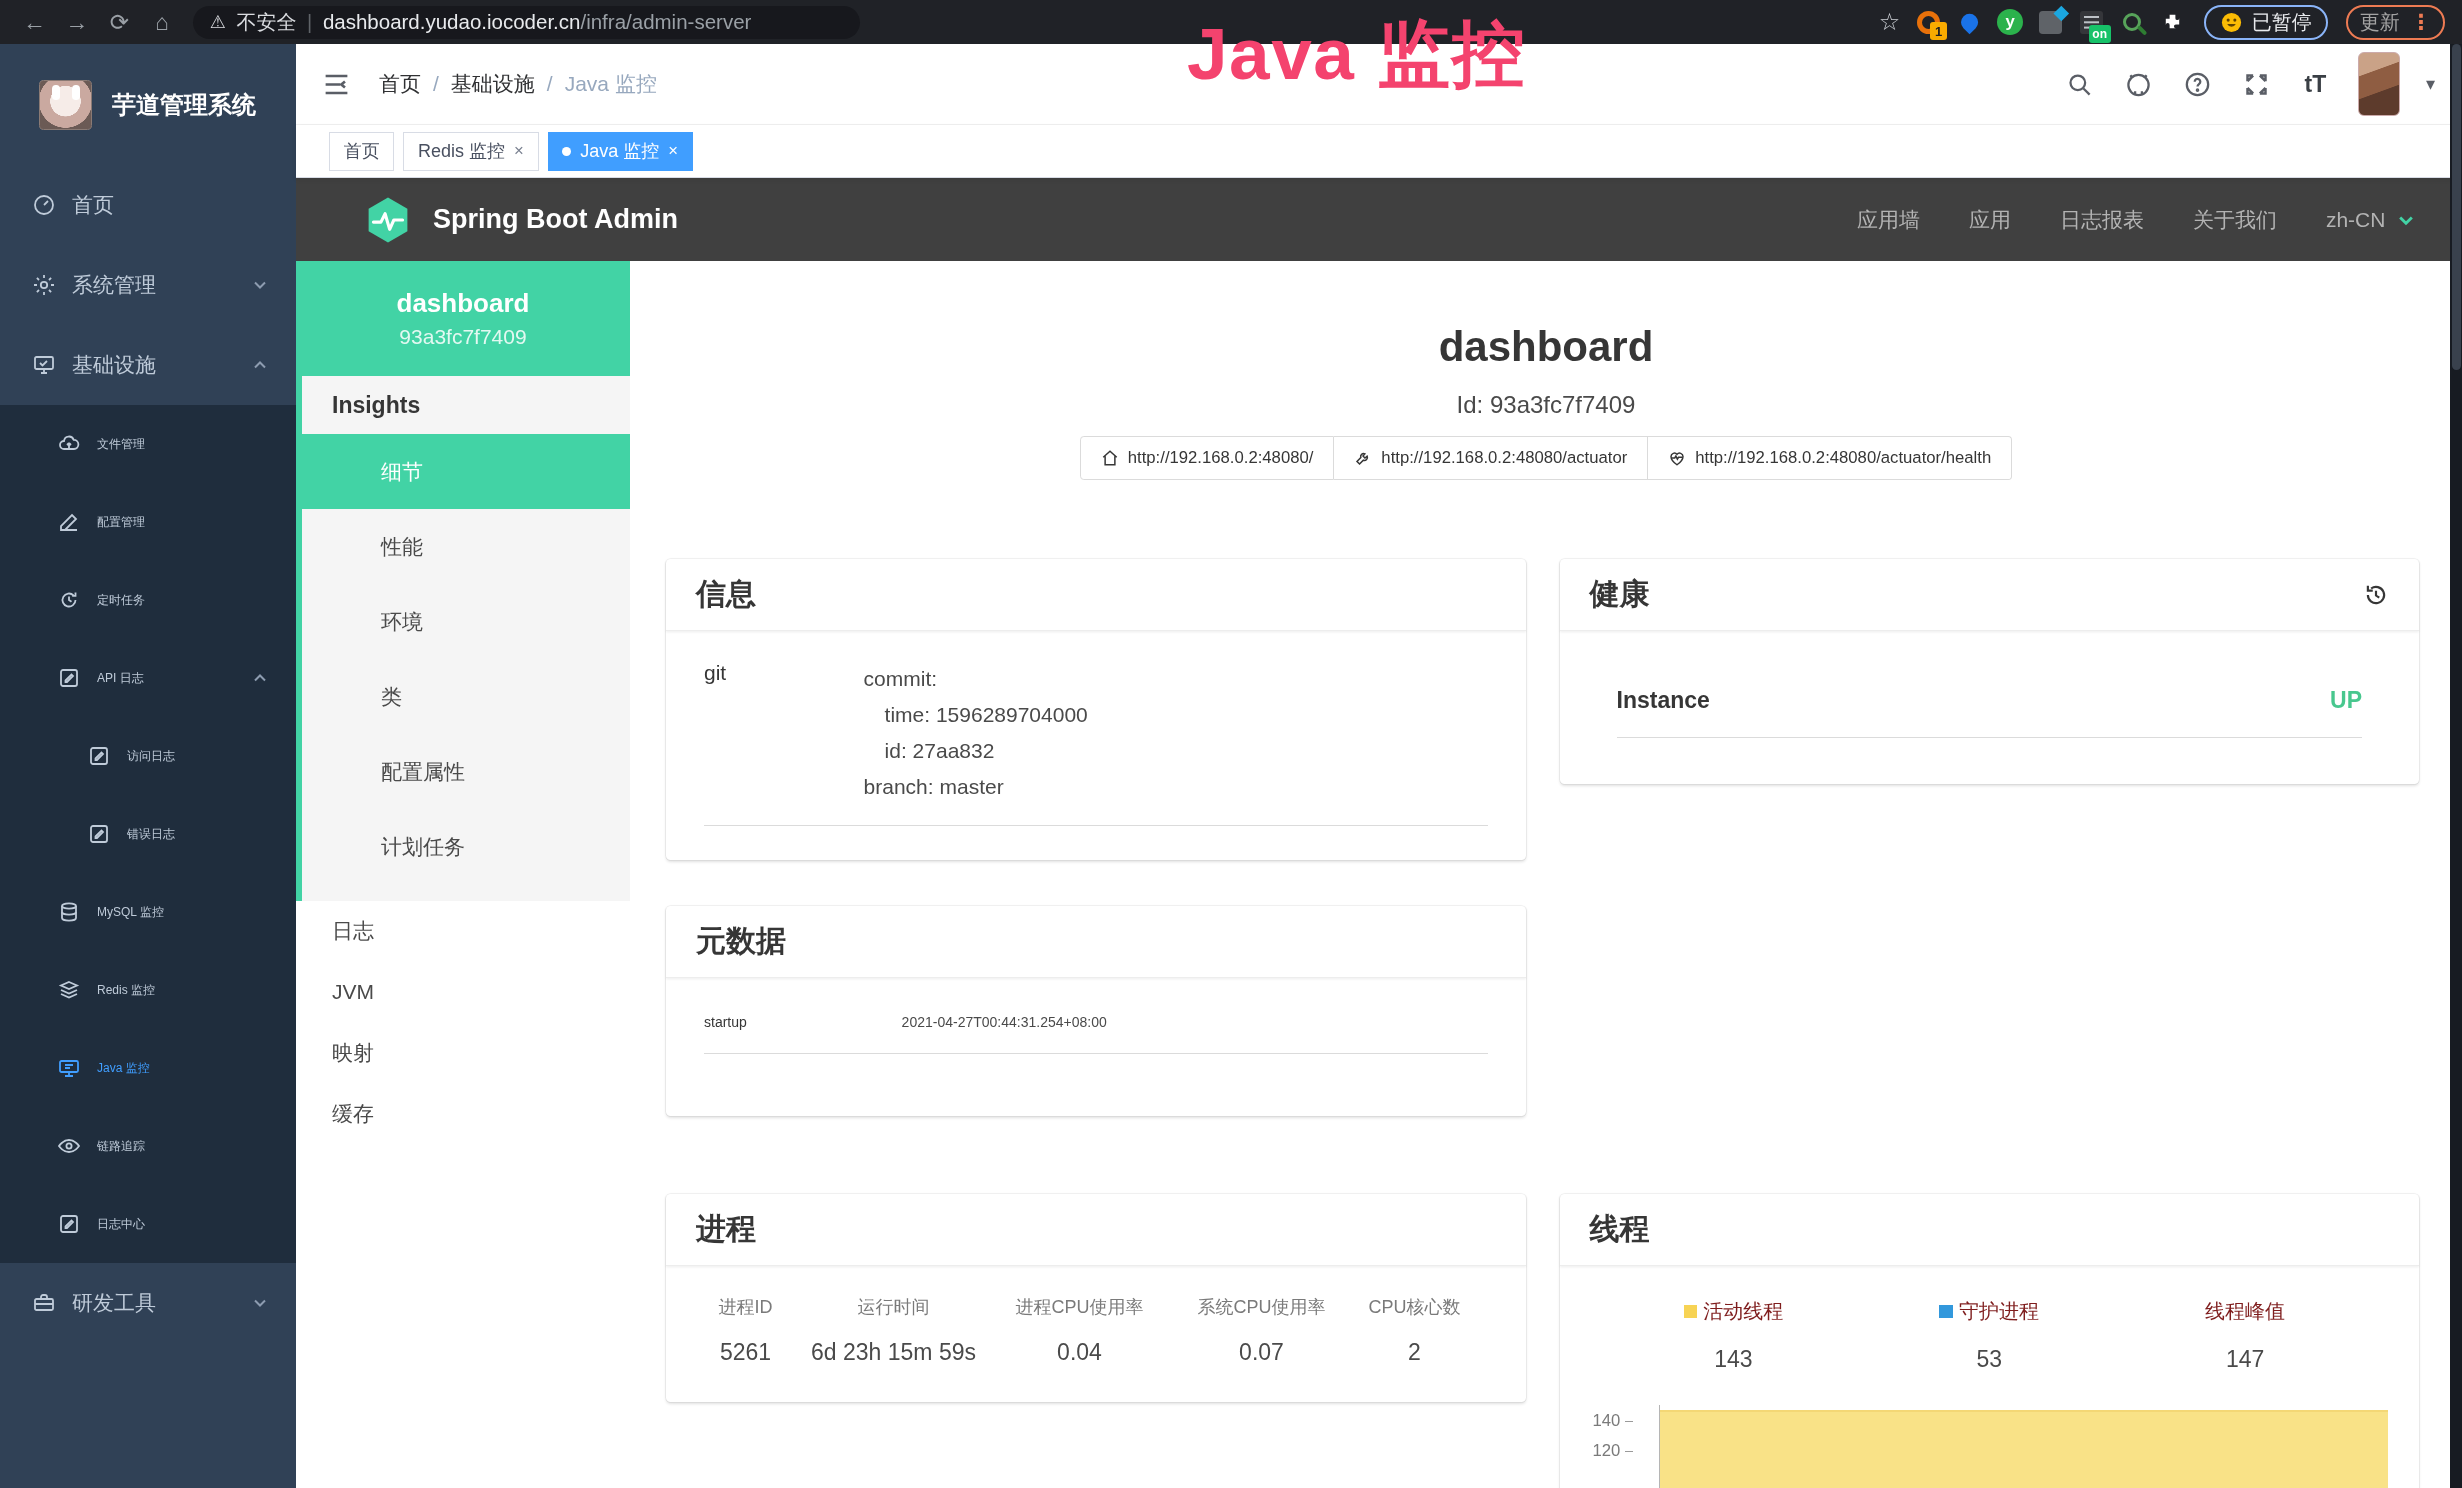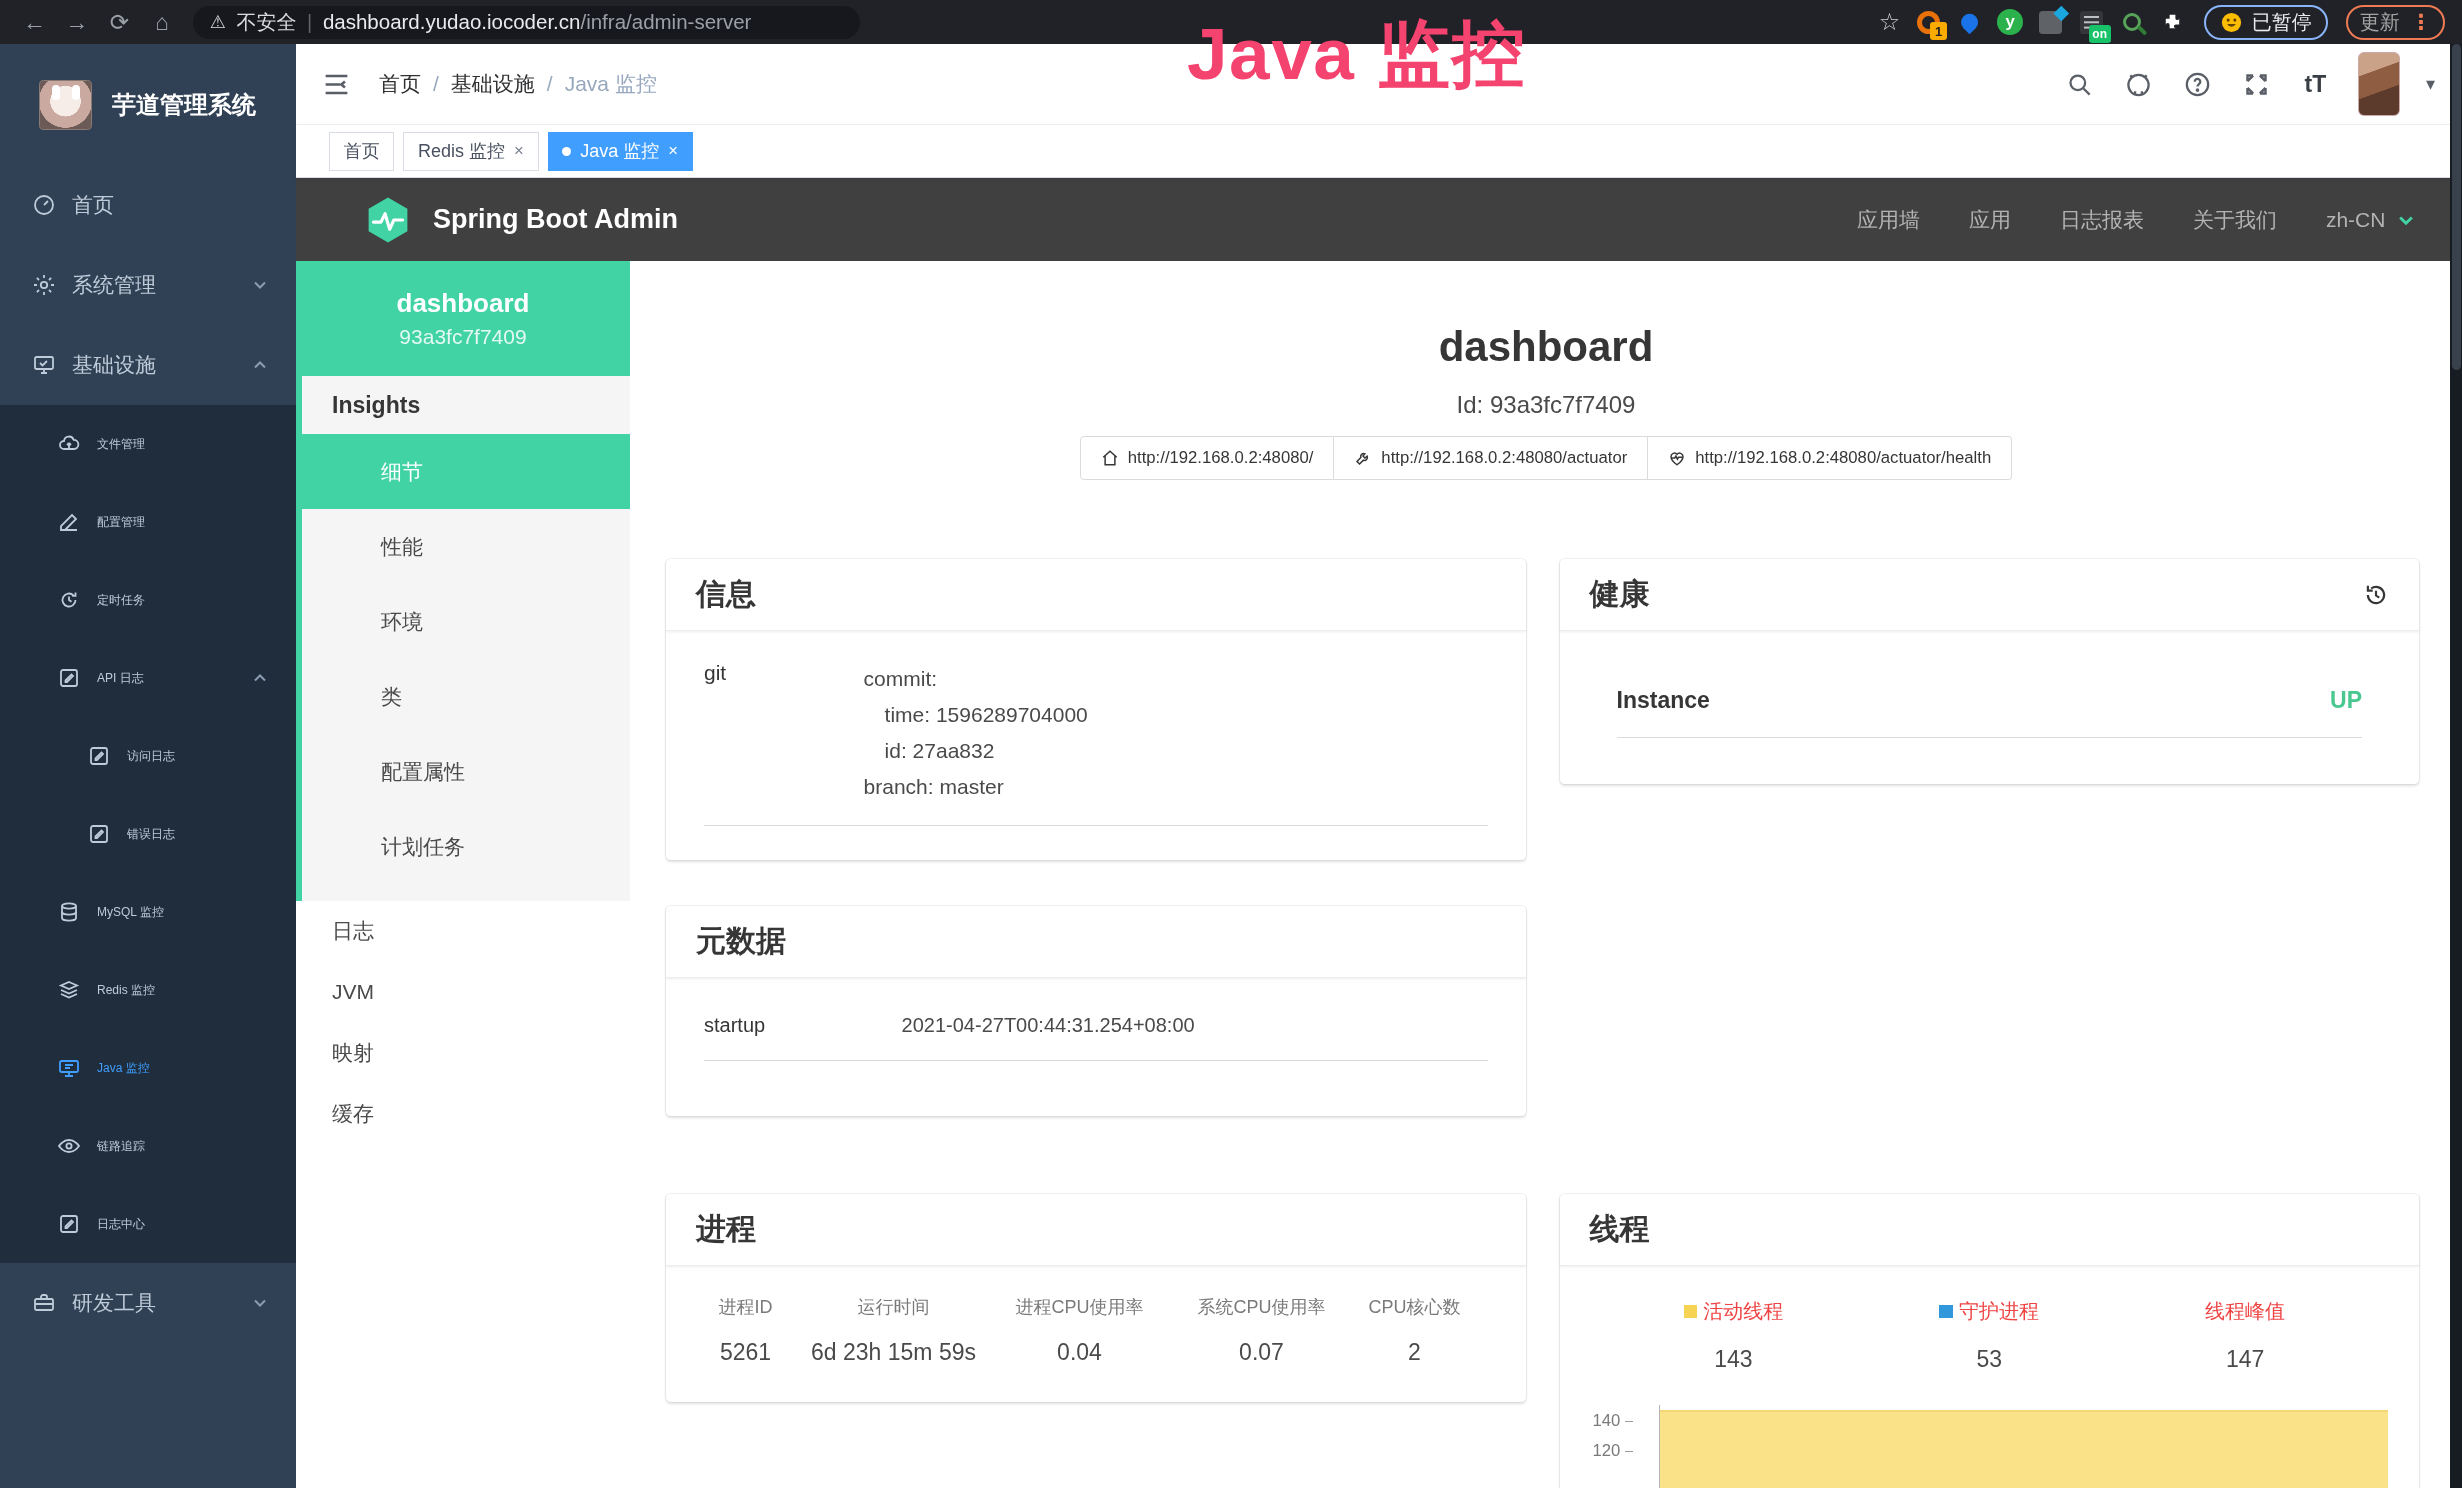--- a/index.html
+++ b/index.html
@@ -118,29 +118,29 @@
 
   .kv-row { display:flex; gap:7.6px; border-bottom:0.8px solid #dbdbdb; padding-bottom:20px; font-size:21px; color:#4a4a4a; }
   .kv-key { width:152px; flex:0 0 auto; color:#363636; }
   .kv-val { line-height:36px; }
   .kv-val .ind { padding-left:21px; }
 
   .health-row { display:flex; align-items:center; border-bottom:0.8px solid #dbdbdb; padding:13.7px 0 23px; font-size:23px; }
   .health-name { color:#363636; font-weight:bold; }
   .health-status { margin-left:auto; color:#48c78e; font-weight:bold; }
 
-  .meta-row { display:flex; gap:7.6px; border-bottom:0.8px solid #dbdbdb; padding-bottom:23px; font-size:20px; color:#4a4a4a; }
+  .meta-row { display:flex; gap:7.6px; border-bottom:0.8px solid #dbdbdb; padding-bottom:23px; font-size:14px; color:#4a4a4a; }
   .meta-key { width:190px; flex:0 0 auto; color:#363636; }
 
   .proc-grid { display:grid; grid-template-columns:106px 190px 182px 182px 124px; row-gap:20px; padding:0 0 6px; }
   .proc-h { font-size:18px; color:#7a7a7a; text-align:center; }
   .proc-v { font-size:23px; color:#4a4a4a; text-align:center; }
 
   .thr-legend { display:grid; grid-template-columns:1fr 1fr 1fr; row-gap:21px; padding:3px 23px 0; }
-  .leg-lbl { font-size:20px; color:#ef4444; display:flex; align-items:center; justify-content:center; gap:6px; }
+  .leg-lbl { font-size:20px; color:#7f1d1d; display:flex; align-items:center; justify-content:center; gap:6px; }
   .leg-sq { width:13.7px; height:13.7px; flex:0 0 auto; }
   .leg-val { font-size:23px; color:#4a4a4a; text-align:center; }
 
   .thread-chart { position:relative; margin-top:32px; height:167px; }
   .tc-tick { position:absolute; font-size:16.7px; color:#7a7a7a; width:50px; text-align:right; }
   .tc-tick::after { content:""; display:inline-block; width:7.6px; height:1.5px; background:#9a9a9a; vertical-align:middle; margin-left:4.6px; }
   .tc-area { position:absolute; left:76px; right:7.6px; top:0; bottom:-7.6px; border-left:0.8px solid #b5b5b5; }
   .tc-fill { position:absolute; left:0.8px; right:0; top:4.6px; bottom:0; background:#f9e287; border-top:2.3px solid #f4d775; }
 
   

